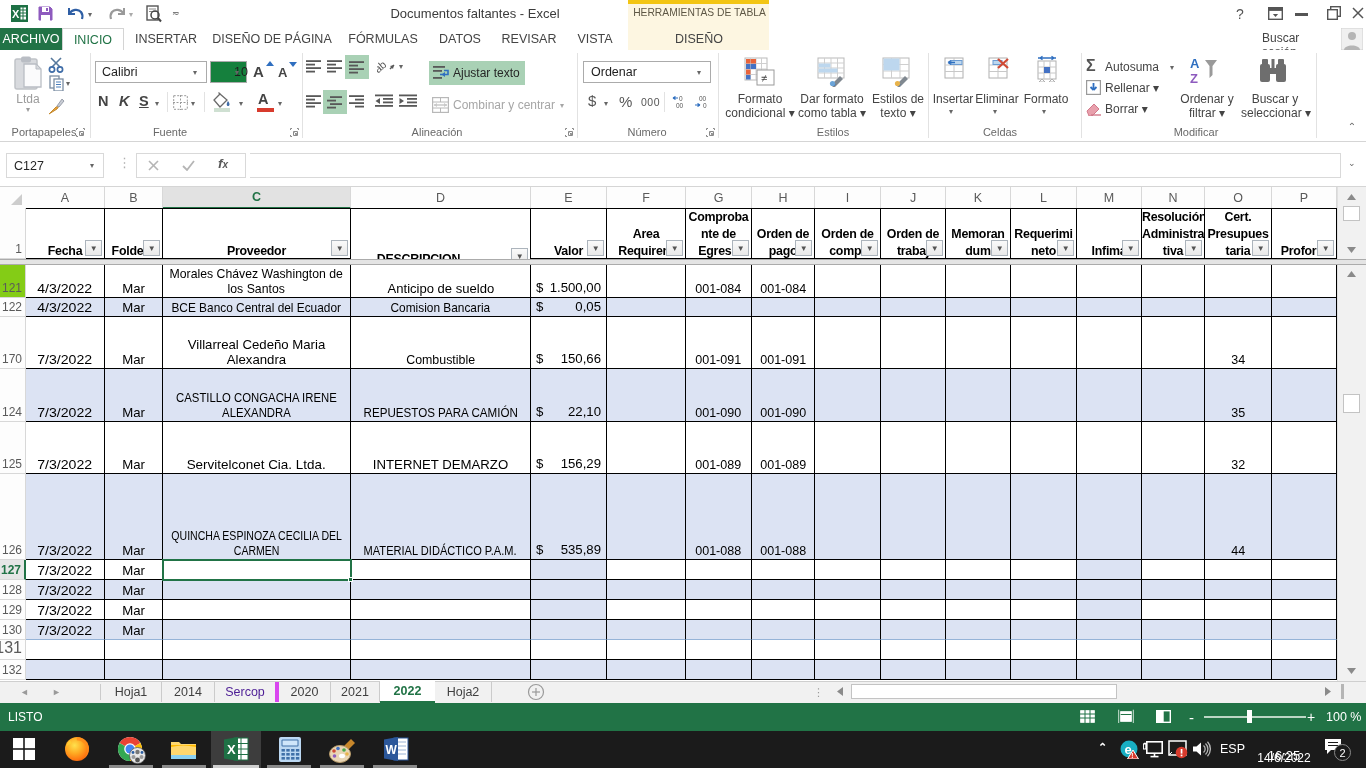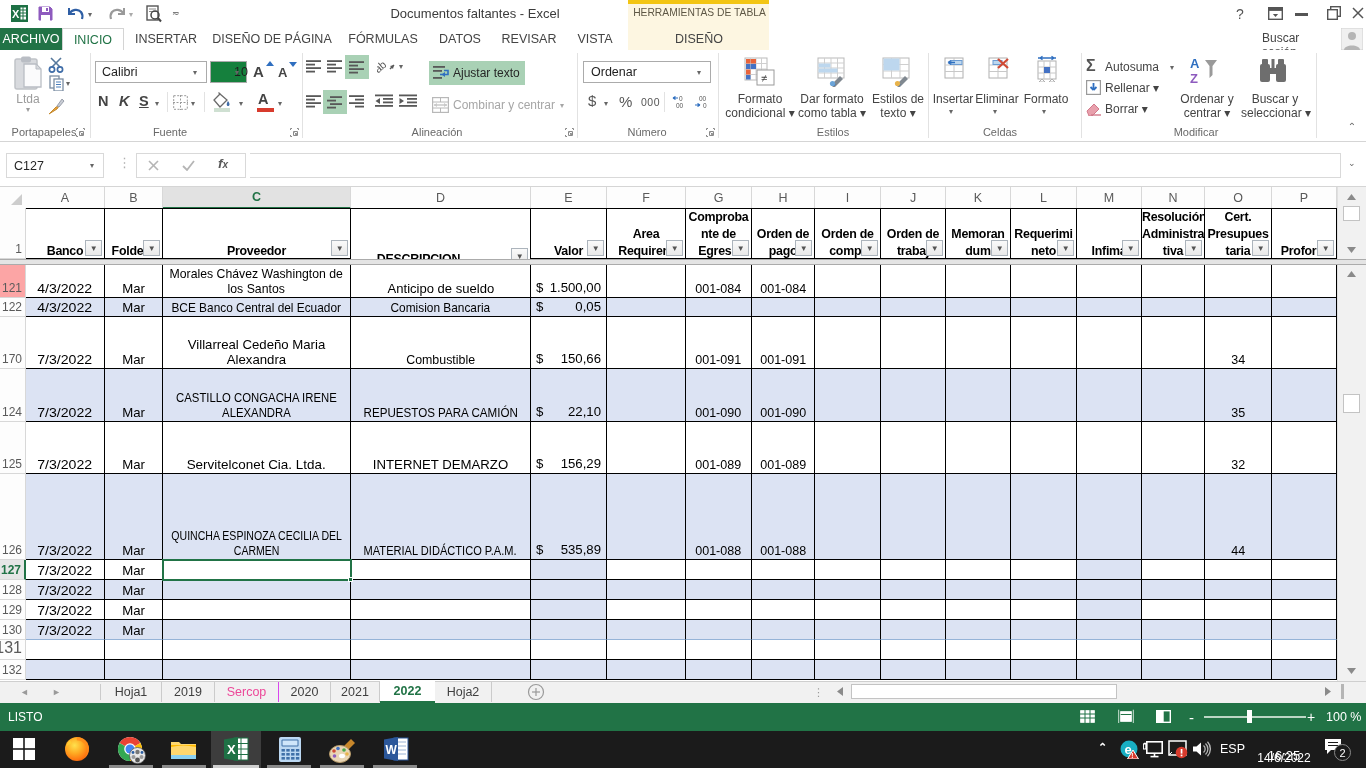--- a/index.html
+++ b/index.html
@@ -391,21 +391,21 @@
 <path d="M2 9 l7 -7 5 5 -7 7 h-3 z" fill="#e8a0ac" stroke="#d2798a"></path>
 <path d="M6 13 h10" stroke="#d2798a" stroke-width="1.4"></path>
 </svg>
 <div class="ab" style="left:1105px;top:102px;width:60px;height:14px;font-size:12px;color:#444;">Borrar ▾</div>
 <svg class="ab" style="left:1190px;top:56px;" width="34" height="30" viewBox="0 0 34 30">
 <text x="0" y="12" font-size="13" font-weight="bold" fill="#2f6fc0">A</text>
 <text x="0" y="27" font-size="13" font-weight="bold" fill="#8e5bbe">Z</text>
 <path d="M18 10 l12 0 -4.5 6 v9 l-3 3 v-12 z" fill="#9a9a9a" transform="translate(-3,-6)"></path>
 </svg>
 <div class="ab" style="left:1172px;top:92px;width:70px;height:13px;font-size:12px;color:#444;text-align:center;">Ordenar y</div>
-<div class="ab" style="left:1172px;top:106px;width:70px;height:13px;font-size:12px;color:#444;text-align:center;">centrar ▾</div>
+<div class="ab" style="left:1172px;top:106px;width:70px;height:13px;font-size:12px;color:#444;text-align:center;">filtrar ▾</div>
 <svg class="ab" style="left:1258px;top:56px;" width="30" height="28" viewBox="0 0 30 28">
 <g fill="#6e6e6e">
 <rect x="2" y="8" width="10" height="18" rx="2"></rect>
 <rect x="18" y="8" width="10" height="18" rx="2"></rect>
 <rect x="4" y="3" width="6" height="7" rx="1"></rect>
 <rect x="20" y="3" width="6" height="7" rx="1"></rect>
 <rect x="12" y="12" width="6" height="6"></rect>
 </g>
 <rect x="13.5" y="3" width="3" height="10" fill="#6e6e6e"></rect>
 </svg>
@@ -443,21 +443,21 @@
 <div class="ab" style="left:815px;top:187px;width:66px;height:22px;border-right:1px solid #d8d8d8;color:#5a5a5a;font-size:12.5px;display:flex;align-items:center;justify-content:center;">I</div>
 <div class="ab" style="left:881px;top:187px;width:65px;height:22px;border-right:1px solid #d8d8d8;color:#5a5a5a;font-size:12.5px;display:flex;align-items:center;justify-content:center;">J</div>
 <div class="ab" style="left:946px;top:187px;width:65px;height:22px;border-right:1px solid #d8d8d8;color:#5a5a5a;font-size:12.5px;display:flex;align-items:center;justify-content:center;">K</div>
 <div class="ab" style="left:1011px;top:187px;width:66px;height:22px;border-right:1px solid #d8d8d8;color:#5a5a5a;font-size:12.5px;display:flex;align-items:center;justify-content:center;">L</div>
 <div class="ab" style="left:1077px;top:187px;width:65px;height:22px;border-right:1px solid #d8d8d8;color:#5a5a5a;font-size:12.5px;display:flex;align-items:center;justify-content:center;">M</div>
 <div class="ab" style="left:1142px;top:187px;width:63px;height:22px;border-right:1px solid #d8d8d8;color:#5a5a5a;font-size:12.5px;display:flex;align-items:center;justify-content:center;">N</div>
 <div class="ab" style="left:1205px;top:187px;width:67px;height:22px;border-right:1px solid #d8d8d8;color:#5a5a5a;font-size:12.5px;display:flex;align-items:center;justify-content:center;">O</div>
 <div class="ab" style="left:1272px;top:187px;width:65px;height:22px;border-right:1px solid #d8d8d8;color:#5a5a5a;font-size:12.5px;display:flex;align-items:center;justify-content:center;">P</div>
 <div class="ab" style="left:0;top:208px;width:26px;height:51px;background:#fdfdfd;border-right:1px solid #d8d8d8;border-bottom:1px solid #d8d8d8;color:#5a5a5a;font-size:12px;display:flex;align-items:flex-end;justify-content:flex-end;padding:0 3px 2px 0;">1</div>
 <div class="ab" style="left:26px;top:208px;width:79px;height:51px;background:#fff;border-top:1px solid #000;border-right:1px solid #000;border-bottom:1px solid #000;font-size:12.4px;letter-spacing:-0.25px;font-weight:bold;color:#000;">
-    <div style="position:absolute;left:0;right:0px;bottom:-2px;text-align:center;line-height:17px;white-space:nowrap;">Banco</div>
+    <div style="position:absolute;left:0;right:0px;bottom:-2px;text-align:center;line-height:17px;white-space:nowrap;">Fecha</div>
     <span style="position:absolute;right:2px;bottom:2px;width:17px;height:16px;background:linear-gradient(#fafafa,#e9e9e9);border:1px solid #acb4bc;display:flex;align-items:center;justify-content:center;font-size:8px;color:#555;">▼</span>
   </div>
 <div class="ab" style="left:105px;top:208px;width:58px;height:51px;background:#fff;border-top:1px solid #000;border-right:1px solid #000;border-bottom:1px solid #000;font-size:12.4px;letter-spacing:-0.25px;font-weight:bold;color:#000;">
     <div style="position:absolute;left:0;right:12px;bottom:-2px;text-align:center;line-height:17px;white-space:nowrap;">Folde</div>
     <span style="position:absolute;right:2px;bottom:2px;width:17px;height:16px;background:linear-gradient(#fafafa,#e9e9e9);border:1px solid #acb4bc;display:flex;align-items:center;justify-content:center;font-size:8px;color:#555;">▼</span>
   </div>
 <div class="ab" style="left:163px;top:208px;width:188px;height:51px;background:#fff;border-top:1px solid #000;border-right:1px solid #000;border-bottom:1px solid #000;font-size:12.4px;letter-spacing:-0.25px;font-weight:bold;color:#000;">
     <div style="position:absolute;left:0;right:0px;bottom:-2px;text-align:center;line-height:17px;white-space:nowrap;">Proveedor</div>
     <span style="position:absolute;right:2px;bottom:2px;width:17px;height:16px;background:linear-gradient(#fafafa,#e9e9e9);border:1px solid #acb4bc;display:flex;align-items:center;justify-content:center;font-size:8px;color:#555;">▼</span>
   </div>
@@ -507,21 +507,21 @@
   </div>
 <div class="ab" style="left:1205px;top:208px;width:67px;height:51px;background:#fff;border-top:1px solid #000;border-right:1px solid #000;border-bottom:1px solid #000;font-size:12.4px;letter-spacing:-0.25px;font-weight:bold;color:#000;">
     <div style="position:absolute;left:0;right:0px;bottom:-2px;text-align:center;line-height:17px;white-space:nowrap;">Cert.<br>Presupues<br>taria</div>
     <span style="position:absolute;right:2px;bottom:2px;width:17px;height:16px;background:linear-gradient(#fafafa,#e9e9e9);border:1px solid #acb4bc;display:flex;align-items:center;justify-content:center;font-size:8px;color:#555;">▼</span>
   </div>
 <div class="ab" style="left:1272px;top:208px;width:65px;height:51px;background:#fff;border-top:1px solid #000;border-right:1px solid #000;border-bottom:1px solid #000;font-size:12.4px;letter-spacing:-0.25px;font-weight:bold;color:#000;">
     <div style="position:absolute;left:0;right:0px;bottom:-2px;text-align:center;line-height:17px;white-space:nowrap;">Proform</div>
     <span style="position:absolute;right:2px;bottom:2px;width:17px;height:16px;background:linear-gradient(#fafafa,#e9e9e9);border:1px solid #acb4bc;display:flex;align-items:center;justify-content:center;font-size:8px;color:#555;">▼</span>
   </div>
 <div class="ab" style="left:0;top:259px;width:1366px;height:6px;background:#e4e4e4;border-top:1px solid #ababab;border-bottom:1px solid #ababab;"></div>
-<div class="ab" style="left:0;top:265px;width:26px;height:33px;background:#fca5a5;border-right:1px solid #d8d8d8;border-bottom:1px solid #d8d8d8;color:#5a5a5a;font-weight:normal;font-size:12px;display:flex;align-items:flex-end;justify-content:flex-end;padding:0 3px 2px 0;">121</div>
+<div class="ab" style="left:0;top:265px;width:26px;height:33px;background:#84cc16;border-right:1px solid #d8d8d8;border-bottom:1px solid #d8d8d8;color:#5a5a5a;font-weight:normal;font-size:12px;display:flex;align-items:flex-end;justify-content:flex-end;padding:0 3px 2px 0;">121</div>
 <div class="ab" style="left:26px;top:265px;width:79px;height:33px;background:#fff;border-right:1px solid #000;border-bottom:1px solid #000;font-size:13.2px;color:#000;display:flex;align-items:flex-end;justify-content:center;">
     <span style="transform:scaleX(1.07);transform-origin:center bottom;display:inline-block;white-space:nowrap;text-align:center;line-height:15px;padding-bottom:1px;">4/3/2022</span>
   </div>
 <div class="ab" style="left:105px;top:265px;width:58px;height:33px;background:#fff;border-right:1px solid #000;border-bottom:1px solid #000;font-size:13.2px;color:#000;display:flex;align-items:flex-end;justify-content:center;">
     <span style="transform:scaleX(1.0);transform-origin:center bottom;display:inline-block;white-space:nowrap;text-align:center;line-height:15px;padding-bottom:1px;">Mar</span>
   </div>
 <div class="ab" style="left:163px;top:265px;width:188px;height:33px;background:#fff;border-right:1px solid #000;border-bottom:1px solid #000;font-size:13.2px;color:#000;display:flex;align-items:flex-end;justify-content:center;">
     <span style="transform:scaleX(0.93);transform-origin:center bottom;display:inline-block;white-space:nowrap;text-align:center;line-height:15px;padding-bottom:1px;">Morales Chávez Washington de<br>los Santos</span>
   </div>
 <div class="ab" style="left:351px;top:265px;width:180px;height:33px;background:#fff;border-right:1px solid #000;border-bottom:1px solid #000;font-size:13.2px;color:#000;display:flex;align-items:flex-end;justify-content:center;">
@@ -1127,22 +1127,22 @@
   </svg>
 <div class="ab" style="left:1343px;top:394px;width:17px;height:19px;background:#fff;border:1px solid #c3c3c3;"></div>
 <svg class="ab" style="left:1343px;top:663px;" width="17" height="15" viewBox="0 0 17 15">
     <rect x="0" y="0" width="17" height="15" fill="#f1f1f1"></rect>
     <polygon points="8.5,11 13,5 4,5" fill="#8a8a8a"></polygon>
   </svg>
 <div class="ab" style="left:0;top:681px;width:1366px;height:22px;background:#f1f1f1;border-top:1px solid #cfcfcf;"></div>
 <div class="ab" style="left:20px;top:687px;width:12px;height:12px;font-size:9px;color:#9a9a9a;">◄</div>
 <div class="ab" style="left:52px;top:687px;width:12px;height:12px;font-size:9px;color:#9a9a9a;">►</div>
 <div class="ab" style="left:101px;top:682px;width:61px;height:20px;color:#3f3f3f;font-size:12.5px;display:flex;align-items:center;justify-content:center;border-right:1px solid #cbcbcb;">Hoja1</div>
-<div class="ab" style="left:162px;top:682px;width:53px;height:20px;color:#3f3f3f;font-size:12.5px;display:flex;align-items:center;justify-content:center;border-right:1px solid #cbcbcb;">2019</div>
-<div class="ab" style="left:215px;top:682px;width:64px;height:20px;color:#ec4899;font-size:12.5px;display:flex;align-items:center;justify-content:center;border-right:1px solid #d946ef;">Sercop</div>
+<div class="ab" style="left:162px;top:682px;width:53px;height:20px;color:#3f3f3f;font-size:12.5px;display:flex;align-items:center;justify-content:center;border-right:1px solid #cbcbcb;">2014</div>
+<div class="ab" style="left:215px;top:682px;width:64px;height:20px;color:#4c1d95;font-size:12.5px;display:flex;align-items:center;justify-content:center;border-right:4px solid #d946ef;">Sercop</div>
 <div class="ab" style="left:279px;top:682px;width:52px;height:20px;color:#3f3f3f;font-size:12.5px;display:flex;align-items:center;justify-content:center;border-right:1px solid #cbcbcb;">2020</div>
 <div class="ab" style="left:331px;top:682px;width:49px;height:20px;color:#3f3f3f;font-size:12.5px;display:flex;align-items:center;justify-content:center;border-right:1px solid #cbcbcb;">2021</div>
 <div class="ab" style="left:380px;top:681px;width:55px;height:22px;background:#fff;border-bottom:2px solid #217346;color:#217346;font-weight:bold;font-size:12.5px;display:flex;align-items:center;justify-content:center;">2022</div>
 <div class="ab" style="left:435px;top:682px;width:57px;height:20px;color:#3f3f3f;font-size:12.5px;display:flex;align-items:center;justify-content:center;border-right:1px solid #cbcbcb;">Hoja2</div>
 <div class="ab" style="left:100px;top:684px;width:1px;height:16px;background:#cbcbcb;"></div>
 <svg class="ab" style="left:527px;top:683px;" width="18" height="18" viewBox="0 0 18 18">
 <circle cx="9" cy="9" r="7.5" fill="none" stroke="#9a9a9a" stroke-width="1.2"></circle>
 <line x1="9" y1="5" x2="9" y2="13" stroke="#9a9a9a" stroke-width="1.2"></line>
     <line x1="5" y1="9" x2="13" y2="9" stroke="#9a9a9a" stroke-width="1.2"></line>
 </svg>

